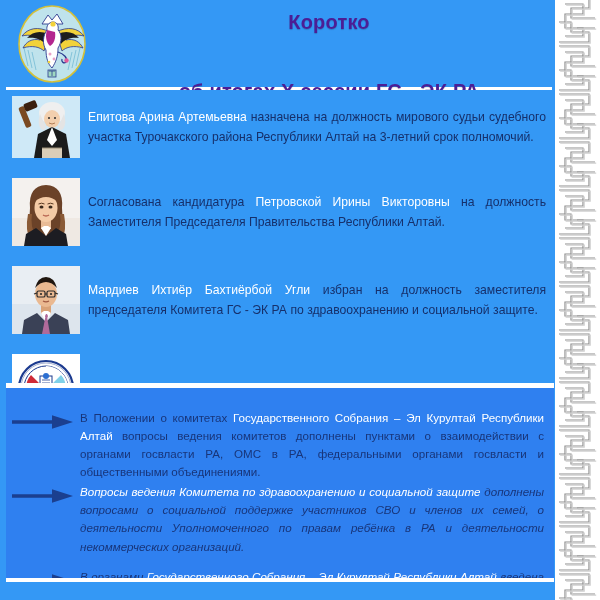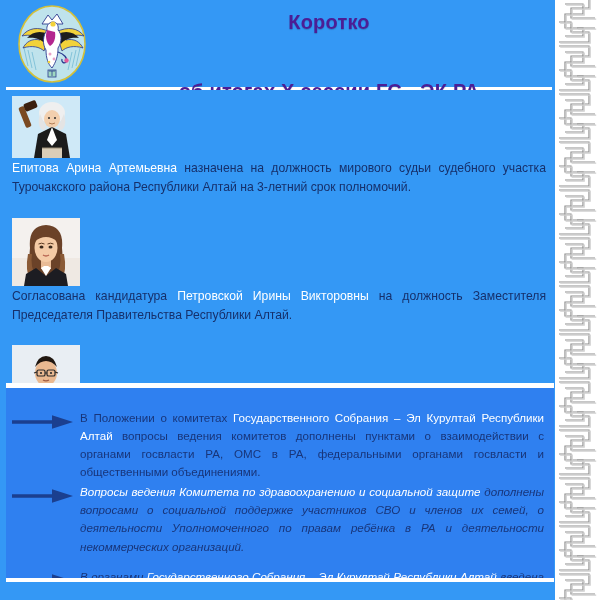--- a/index.html
+++ b/index.html
@@ -97,24 +97,23 @@
     left: 6px;
     width: 548px;
     height: 293px;
     background: #3498f5;
     box-sizing: border-box;
     padding: 6px 0 0 0;
   }
 
   .entry {
     display: flex;
-    align-items: flex-start;
+    align-items: center;
     box-sizing: border-box;
     padding: 0 8px 0 6px;
-    flex-direction: column;
   }
   .entry + .entry { margin-top: 20px; }
 
   .thumb {
     flex: 0 0 auto;
     width: 68px;
     height: 62px;
     margin-right: 8px;
     background: #ffffff;
     overflow: hidden;
@@ -348,20 +347,23 @@
             <circle cx="29" cy="28" r="1.1" fill="#2b2b2b"></circle>
             <circle cx="39" cy="28" r="1.1" fill="#2b2b2b"></circle>
             <path d="M31 35 q3 1.6 6 0" stroke="#a05a42" stroke-width="1.2" fill="none"></path>
 
             <path d="M25 47 L12 54 L10 68 L58 68 L56 54 L43 47 L34 56Z" fill="#3a4156"></path>
             <path d="M29 47 L34 56 L39 47 L36 45 h-4Z" fill="#ffffff"></path>
             <path d="M33 50 L34 56 L36 50 L35 48 h-1Z" fill="#b06a9a"></path>
             <path d="M33.2 52 L30 68 h8 L35.2 52Z" fill="#b06a9a"></path>
           </svg>
         </div>
+        <div class="entry-text">
+          <span class="hl">Мардиев Ихтиёр Бахтиёрбой Угли</span><span> избран на должность заместителя председателя Комитета ГС - ЭК РА по здравоохранению и социальной защите.</span>
+        </div>
       </div>
 
       <div class="entry">
         <div class="thumb tall">
           <svg viewBox="0 0 68 68" xmlns="http://www.w3.org/2000/svg">
             <rect width="68" height="68" fill="#ffffff"></rect>
             <circle cx="34" cy="34" r="27" fill="#ffffff" stroke="#1b3a8f" stroke-width="2.2"></circle>
             <circle cx="34" cy="34" r="22" fill="#ffffff" stroke="#1b3a8f" stroke-width="1"></circle>
             <path d="M34 12 A22 22 0 0 1 56 34 L50 34 A16 16 0 0 0 34 18Z" fill="#ffffff"></path>
 

